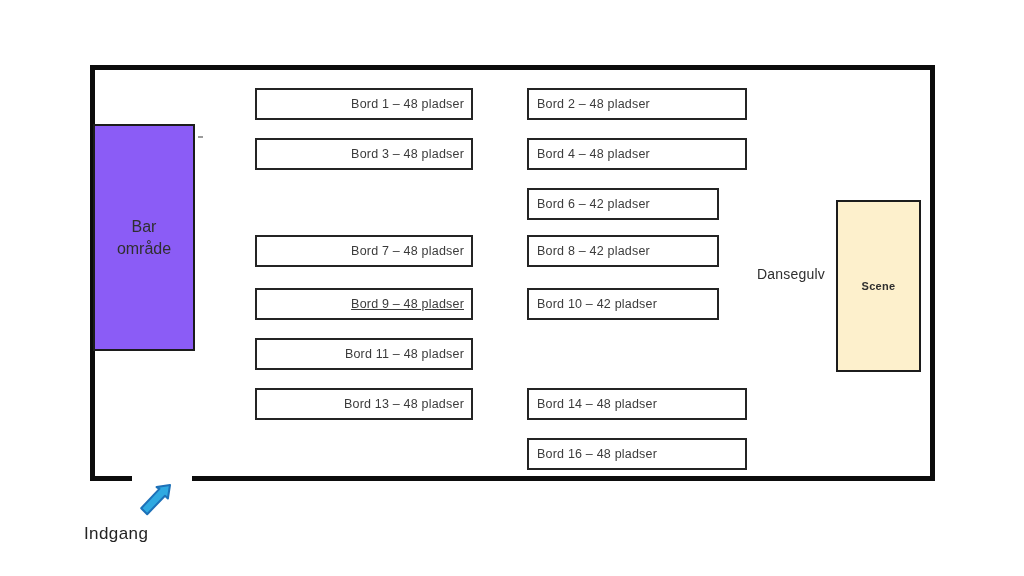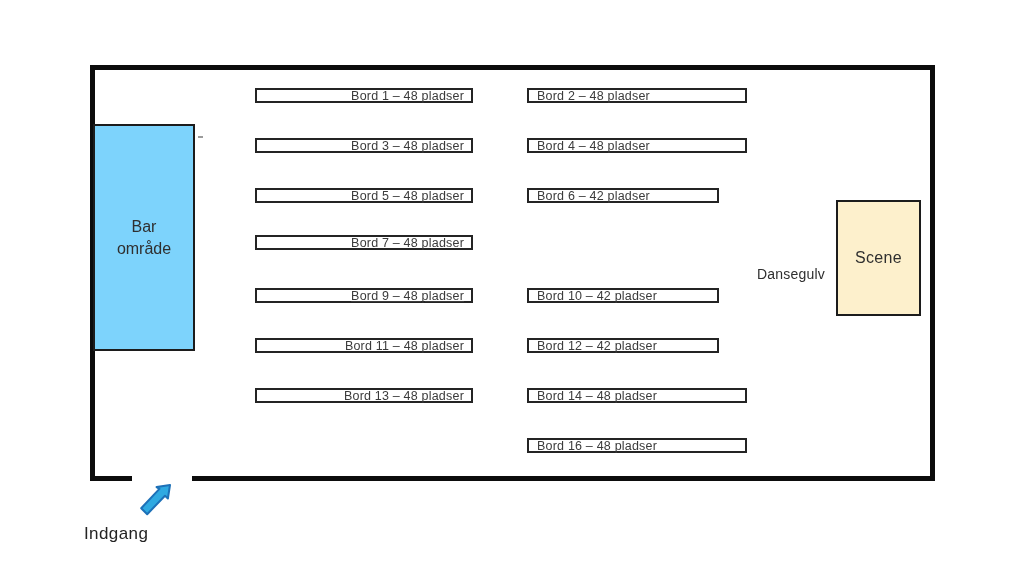--- a/index.html
+++ b/index.html
@@ -15,82 +15,79 @@
     position:absolute;left:132px;top:472px;width:60px;height:11px;
     background:#ffffff;z-index:2;
   }
   .area{
     position:absolute;border:2px solid #1c1c1c;box-sizing:border-box;
     display:flex;align-items:center;justify-content:center;text-align:center;
     z-index:3;color:#2f2f2f;background:#FDF0CC;
   }
   .area-bar{left:93px;top:124px;width:102px;height:227px;font-size:16px;line-height:1.35;}
   .area-bar span{display:block;max-width:78px;}
-  .area-stage{left:836px;top:200px;width:85px;height:116px;font-size:16px;letter-spacing:.3px;}
+  .area-stage{left:836px;top:200px;width:85px;height:172px;font-size:11px;letter-spacing:.3px;font-weight:bold;}
   .wall-tick{position:absolute;left:198px;top:136px;width:5px;height:2px;background:#9b9b9b;z-index:3;}
   .dance-label{position:absolute;left:745px;top:266px;font-size:14px;color:#2f2f2f;z-index:3;letter-spacing:.2px;margin-left:12px;}
   .tables-layer{position:absolute;left:0;top:0;width:100%;height:100%;z-index:3;}
   .table-box{
-    position:absolute;height:15px;background:#ffffff;border:2px solid #242424;
+    position:absolute;height:32px;background:#ffffff;border:2px solid #242424;
     box-sizing:border-box;display:flex;align-items:center;
     font-size:12.5px;color:#3b3b3b;letter-spacing:.2px;white-space:nowrap;
   }
   .table-box.left{left:255px;width:218px;justify-content:flex-end;padding-right:7px;}
   .table-box.right{left:527px;justify-content:flex-start;padding-left:8px;}
   .table-box.right.wide{width:220px;}
   .table-box.right.short{width:192px;}
   .entrance-arrow{position:absolute;left:133px;top:480px;z-index:3;}
   .entrance-label{position:absolute;left:84px;top:524px;font-size:17px;color:#242424;letter-spacing:.4px;z-index:3;}
 </style>
 </head>
 <body>
 
 <div class="canvas">
 
   <div class="room"></div>
   <div class="door-gap"></div>
 
-  <div class="area area-bar" style="background: #7dd3fc; border-color: rgb(28, 28, 28);">
+  <div class="area area-bar" style="background: #8b5cf6; border-color: rgb(28, 28, 28);">
     <span>Bar område</span>
   </div>
   <div class="wall-tick"></div>
 
   <div class="tables-layer" id="tables-layer">
       <div class="table-box left wide" style="top: 88px;">
         <span>Bord 1 – 48 pladser</span>
       </div>
       <div class="table-box right wide" style="top: 88px;">
         <span>Bord 2 – 48 pladser</span>
       </div>
       <div class="table-box left wide" style="top: 138px;">
         <span>Bord 3 – 48 pladser</span>
       </div>
       <div class="table-box right wide" style="top: 138px;">
         <span>Bord 4 – 48 pladser</span>
       </div>
-      <div class="table-box left wide" style="top: 188px;">
-        <span>Bord 5 – 48 pladser</span>
-      </div>
       <div class="table-box right short" style="top: 188px;">
         <span>Bord 6 – 42 pladser</span>
       </div>
       <div class="table-box left wide" style="top: 235px;">
         <span>Bord 7 – 48 pladser</span>
+      </div>
+      <div class="table-box right short" style="top: 235px;">
+        <span>Bord 8 – 42 pladser</span>
       </div>
       <div class="table-box left wide" style="top: 288px; text-decoration: underline;">
         <span>Bord 9 – 48 pladser</span>
       </div>
       <div class="table-box right short" style="top: 288px;">
         <span>Bord 10 – 42 pladser</span>
       </div>
       <div class="table-box left wide" style="top: 338px;">
         <span>Bord 11 – 48 pladser</span>
-      </div>
-      <div class="table-box right short" style="top: 338px;">
-        <span>Bord 12 – 42 pladser</span>
       </div>
       <div class="table-box left wide" style="top: 388px;">
         <span>Bord 13 – 48 pladser</span>
       </div>
       <div class="table-box right wide" style="top: 388px;">
         <span>Bord 14 – 48 pladser</span>
       </div>
       <div class="table-box right wide" style="top: 438px;">
         <span>Bord 16 – 48 pladser</span>
       </div>

